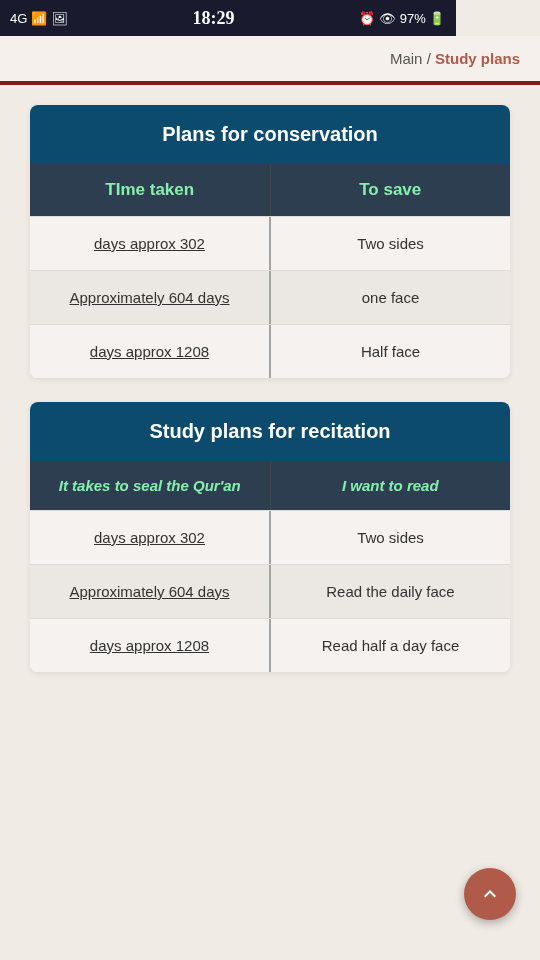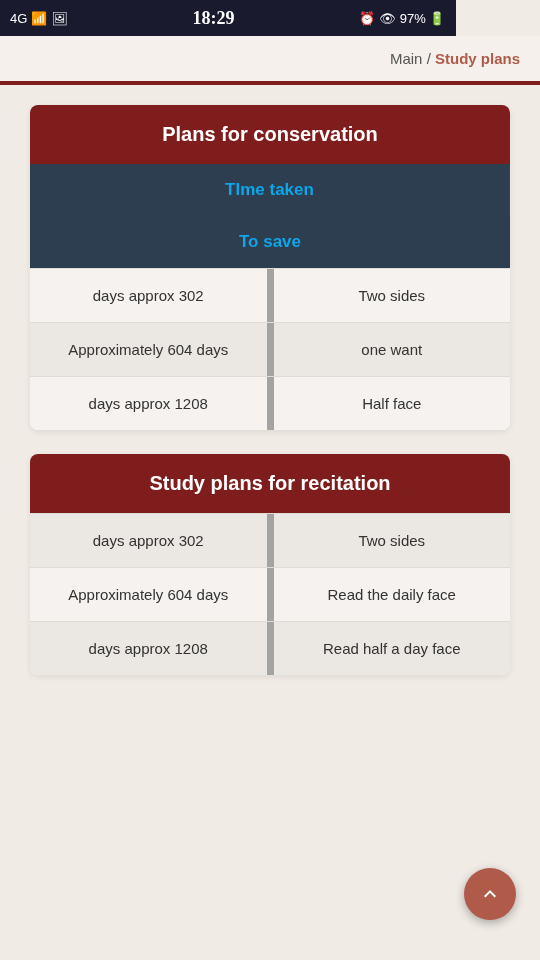--- a/index.html
+++ b/index.html
@@ -69,33 +69,32 @@
     
     .section {
       background: white;
       border-radius: 8px;
       overflow: hidden;
       margin-bottom: 24px;
       box-shadow: 0 2px 6px rgba(0,0,0,0.08);
     }
 
     .section-header {
-      background: #7f1d1d;
+      background: #0c4a6e;
       color: white;
       text-align: center;
       padding: 18px 10px;
       font-size: 20px;
       font-weight: bold;
     }
 
     .table-header-row {
       display: flex;
       background: #2c3e50;
-      color: #0ea5e9;
-      flex-direction: column;
+      color: #86efac;
     }
     .table-header-row .col {
       flex: 1;
       text-align: center;
       padding: 16px 10px;
       font-size: 17px;
       font-weight: bold;
     }
     .table-header-row .col:first-child {
       border-right: 1px solid #444;
@@ -112,21 +111,22 @@
       background: #ebe7e2;
     }
     .table-row .col {
       flex: 1;
       text-align: center;
       padding: 18px 10px;
       font-size: 15px;
       color: #333;
     }
     .table-row .col:first-child {
-      border-right: 7px solid #a3a3a3;
+      border-right: 2px solid #a3a3a3;
+      text-decoration: underline;
     }
 
     
     .table-header-row.recitation .col {
       font-size: 15px;
       font-style: italic;
     }
 
     
     .scroll-top-btn {
@@ -184,31 +184,35 @@
       <div class="col">TIme taken</div>
       <div class="col">To save</div>
     </div>
 
     <div class="table-row">
       <div class="col">days approx 302</div>
       <div class="col">Two sides</div>
     </div>
     <div class="table-row">
       <div class="col">Approximately 604 days</div>
-      <div class="col">one want</div>
+      <div class="col">one face</div>
     </div>
     <div class="table-row">
       <div class="col">days approx 1208</div>
       <div class="col">Half face</div>
     </div>
   </div>
 
   <div class="section">
     <div class="section-header">Study plans for recitation</div>
 
+    <div class="table-header-row recitation">
+      <div class="col">It takes to seal the Qur'an</div>
+      <div class="col">I want to read</div>
+    </div>
 
     <div class="table-row">
       <div class="col">days approx 302</div>
       <div class="col">Two sides</div>
     </div>
     <div class="table-row">
       <div class="col">Approximately 604 days</div>
       <div class="col">Read the daily face</div>
     </div>
     <div class="table-row">

